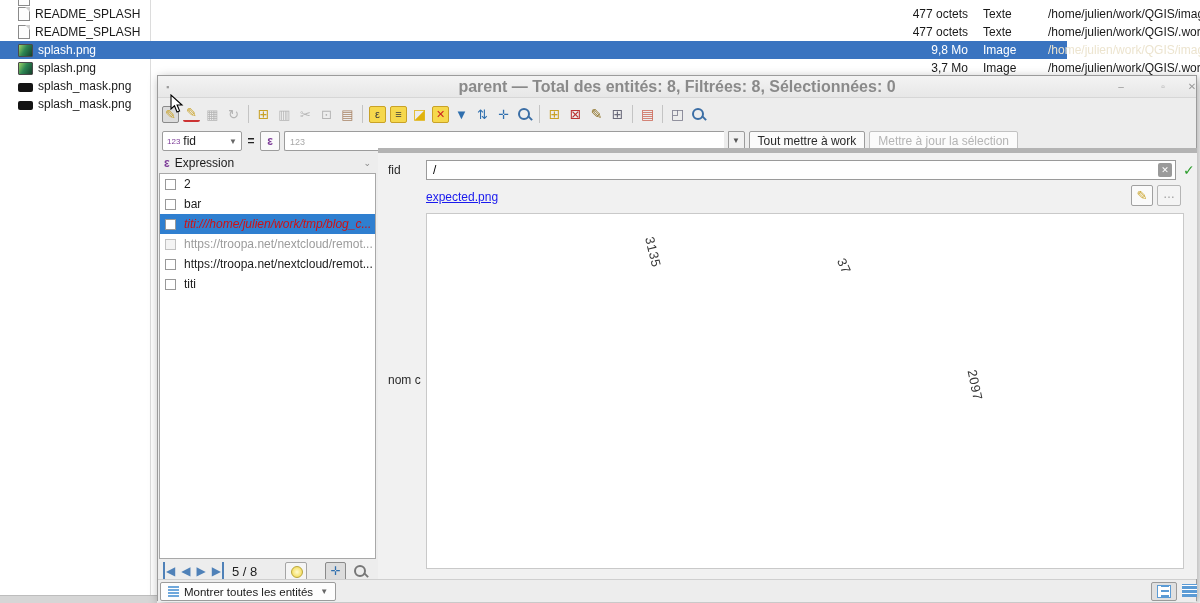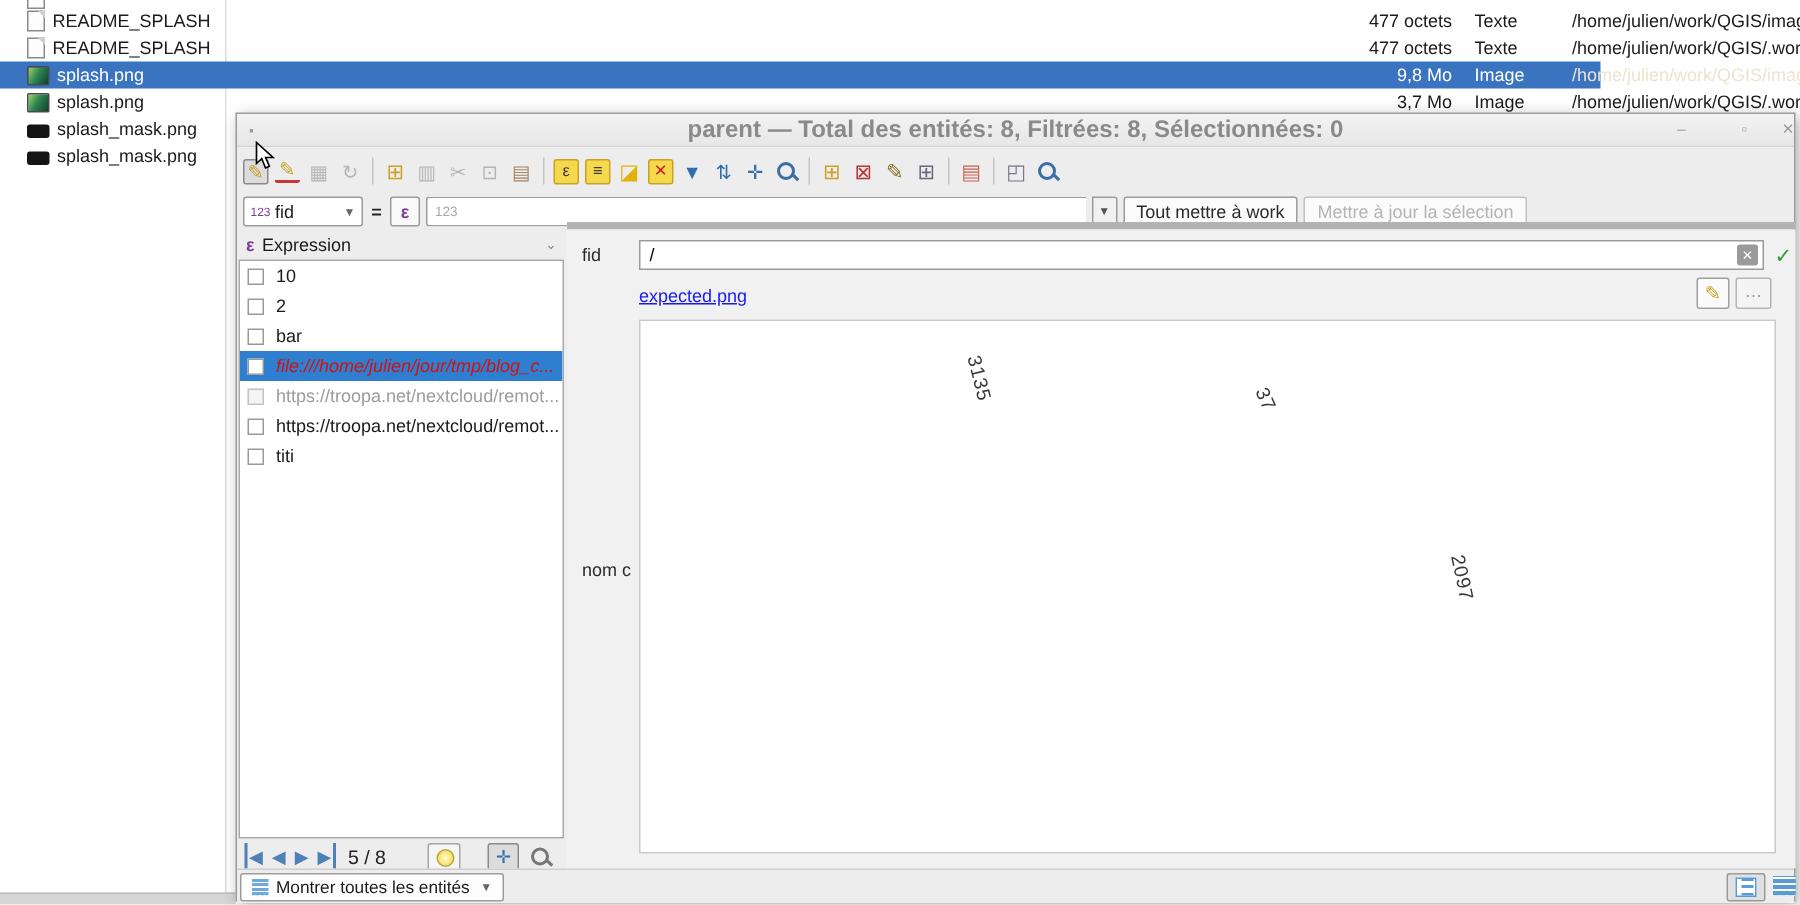--- a/index.html
+++ b/index.html
@@ -241,33 +241,29 @@
 
   <div class="exp-header">
     <span class="exp-eps">ε</span>
     <span>Expression</span>
     <span class="exp-caret">⌄</span>
   </div>
 
   <div class="exp-list">
     <div class="eitem">
       <span class="cb"></span>
-      <span class="elabel">10</span>
+      <span class="elabel">2</span>
     </div>
     <div class="eitem">
       <span class="cb"></span>
-      <span class="elabel">2</span>
-    </div>
-    <div class="eitem">
-      <span class="cb"></span>
       <span class="elabel">bar</span>
     </div>
     <div class="eitem sel">
       <span class="cb"></span>
-      <span class="elabel">file:///home/julien/jour/tmp/blog_c...</span>
+      <span class="elabel">titi:///home/julien/work/tmp/blog_c...</span>
     </div>
     <div class="eitem dim">
       <span class="cb"></span>
       <span class="elabel">https://troopa.net/nextcloud/remot...</span>
     </div>
     <div class="eitem">
       <span class="cb"></span>
       <span class="elabel">https://troopa.net/nextcloud/remot...</span>
     </div>
     <div class="eitem">

